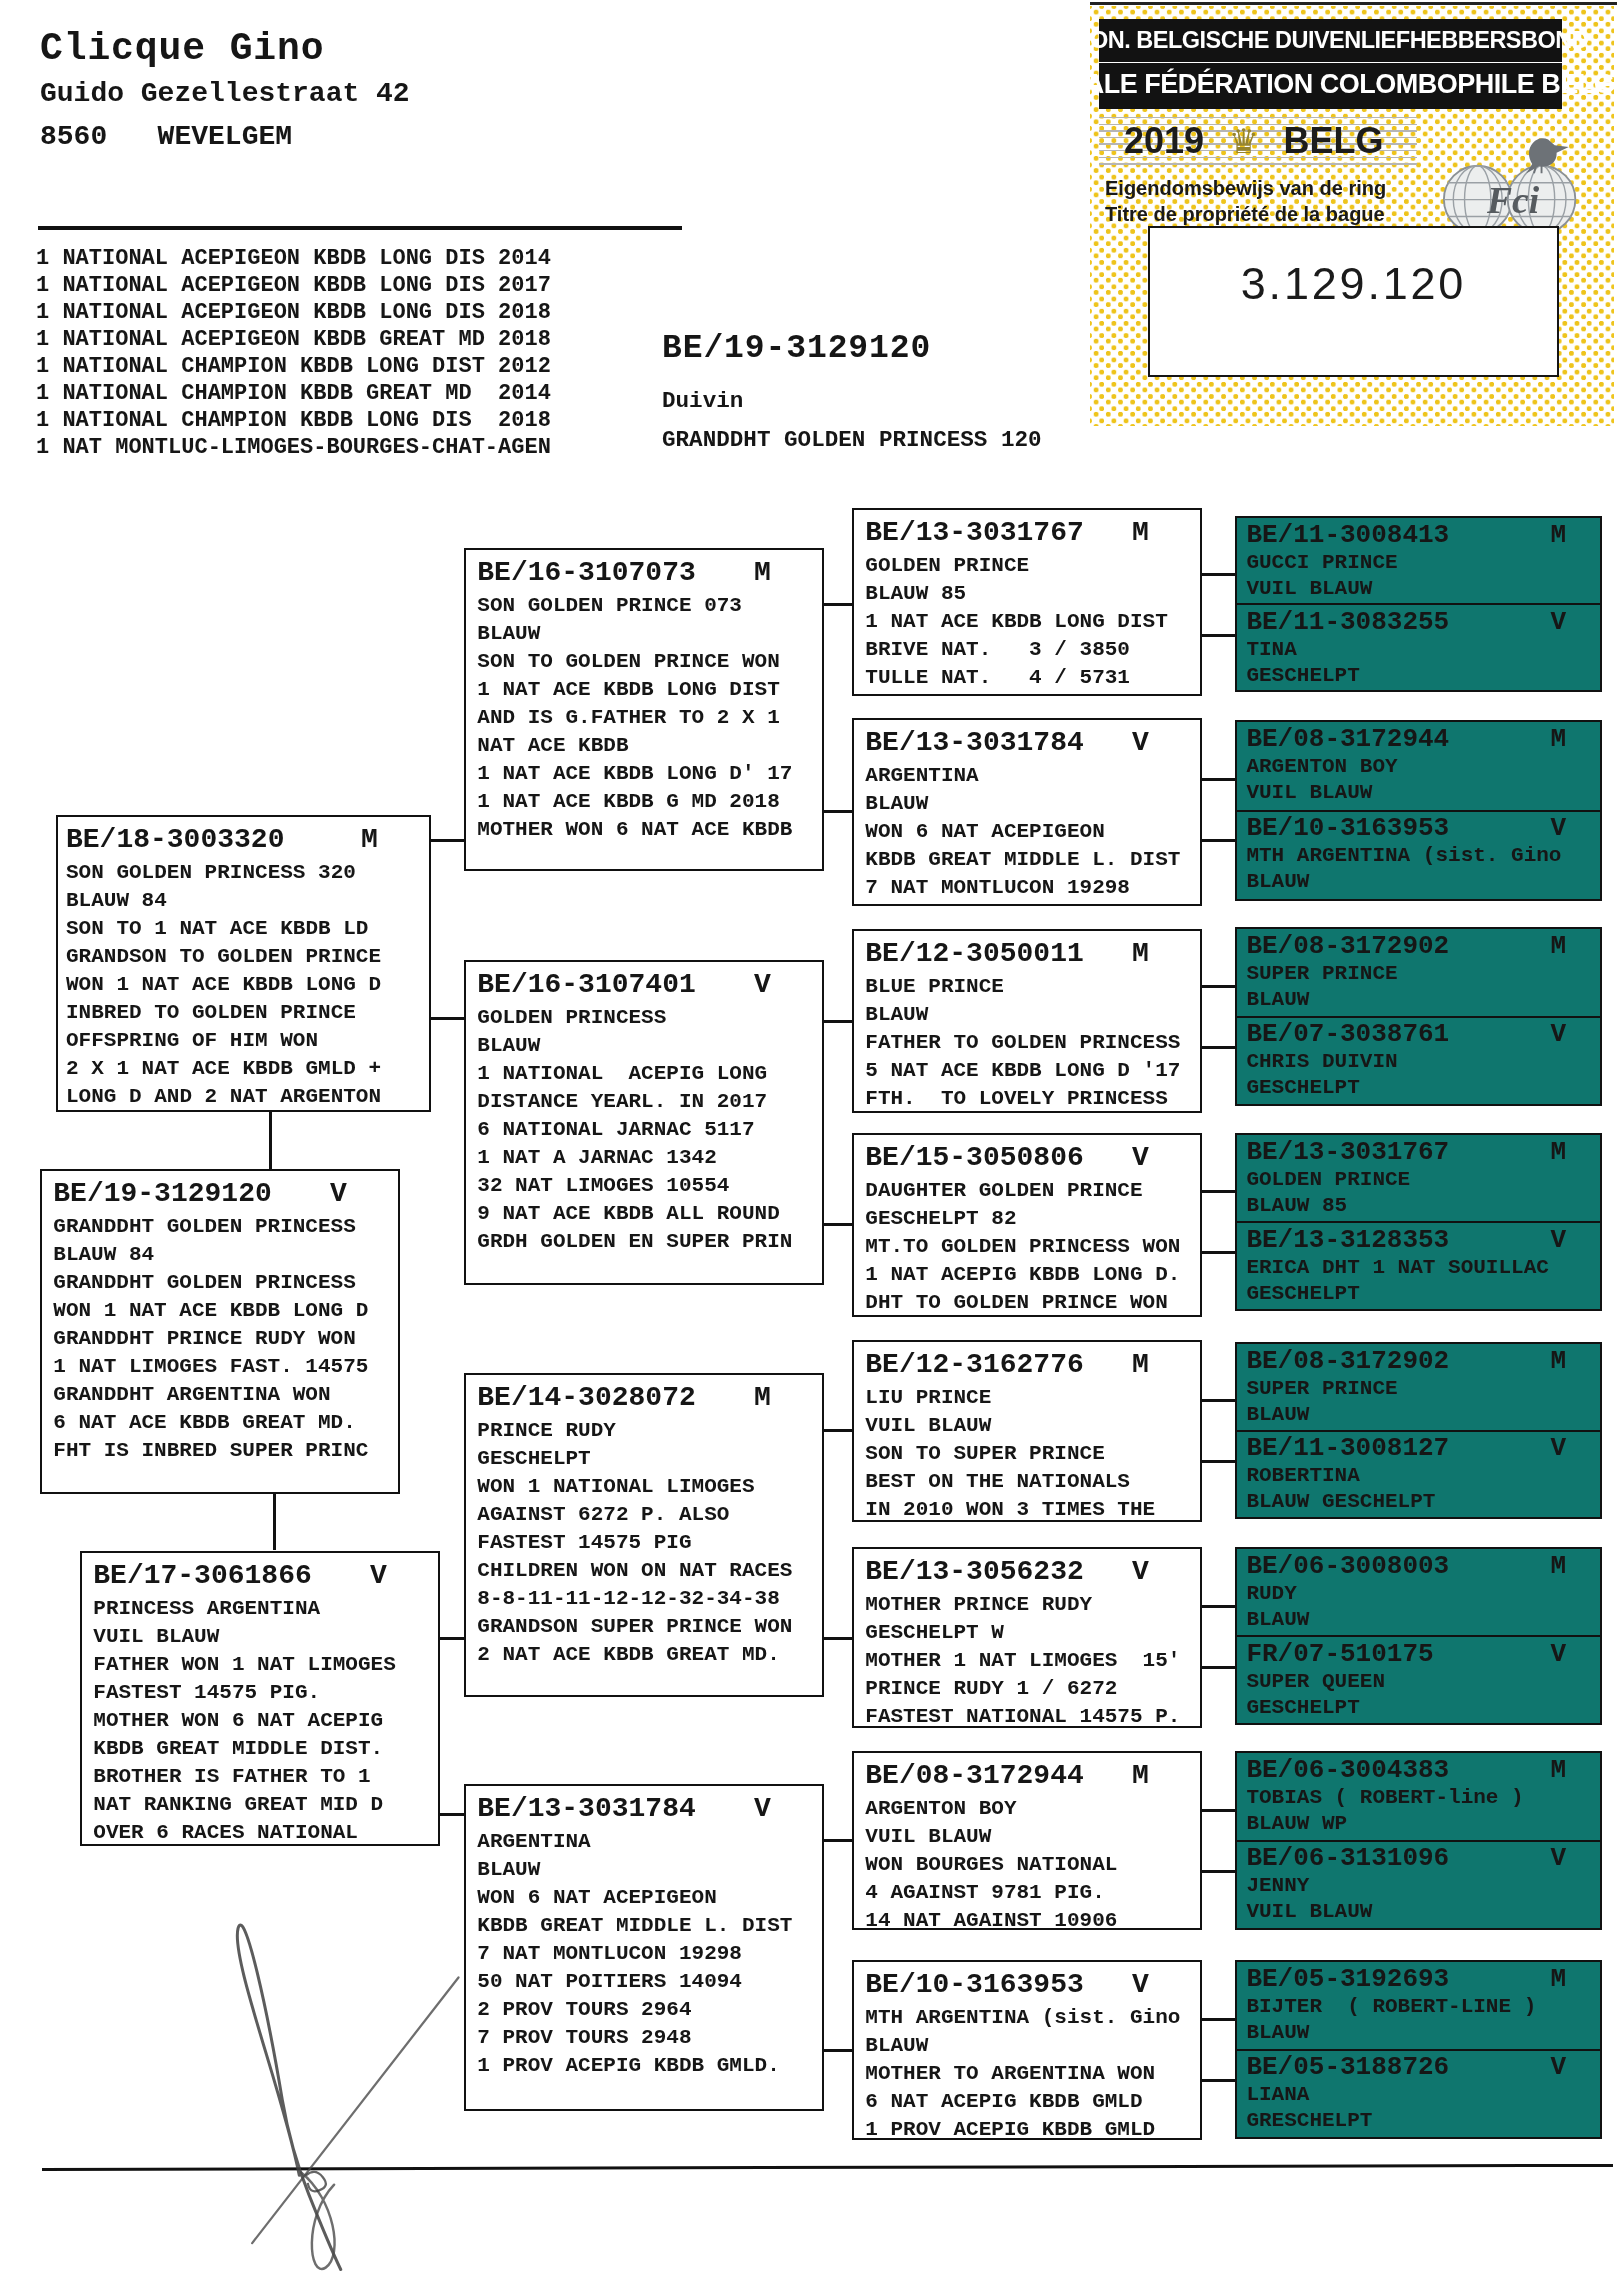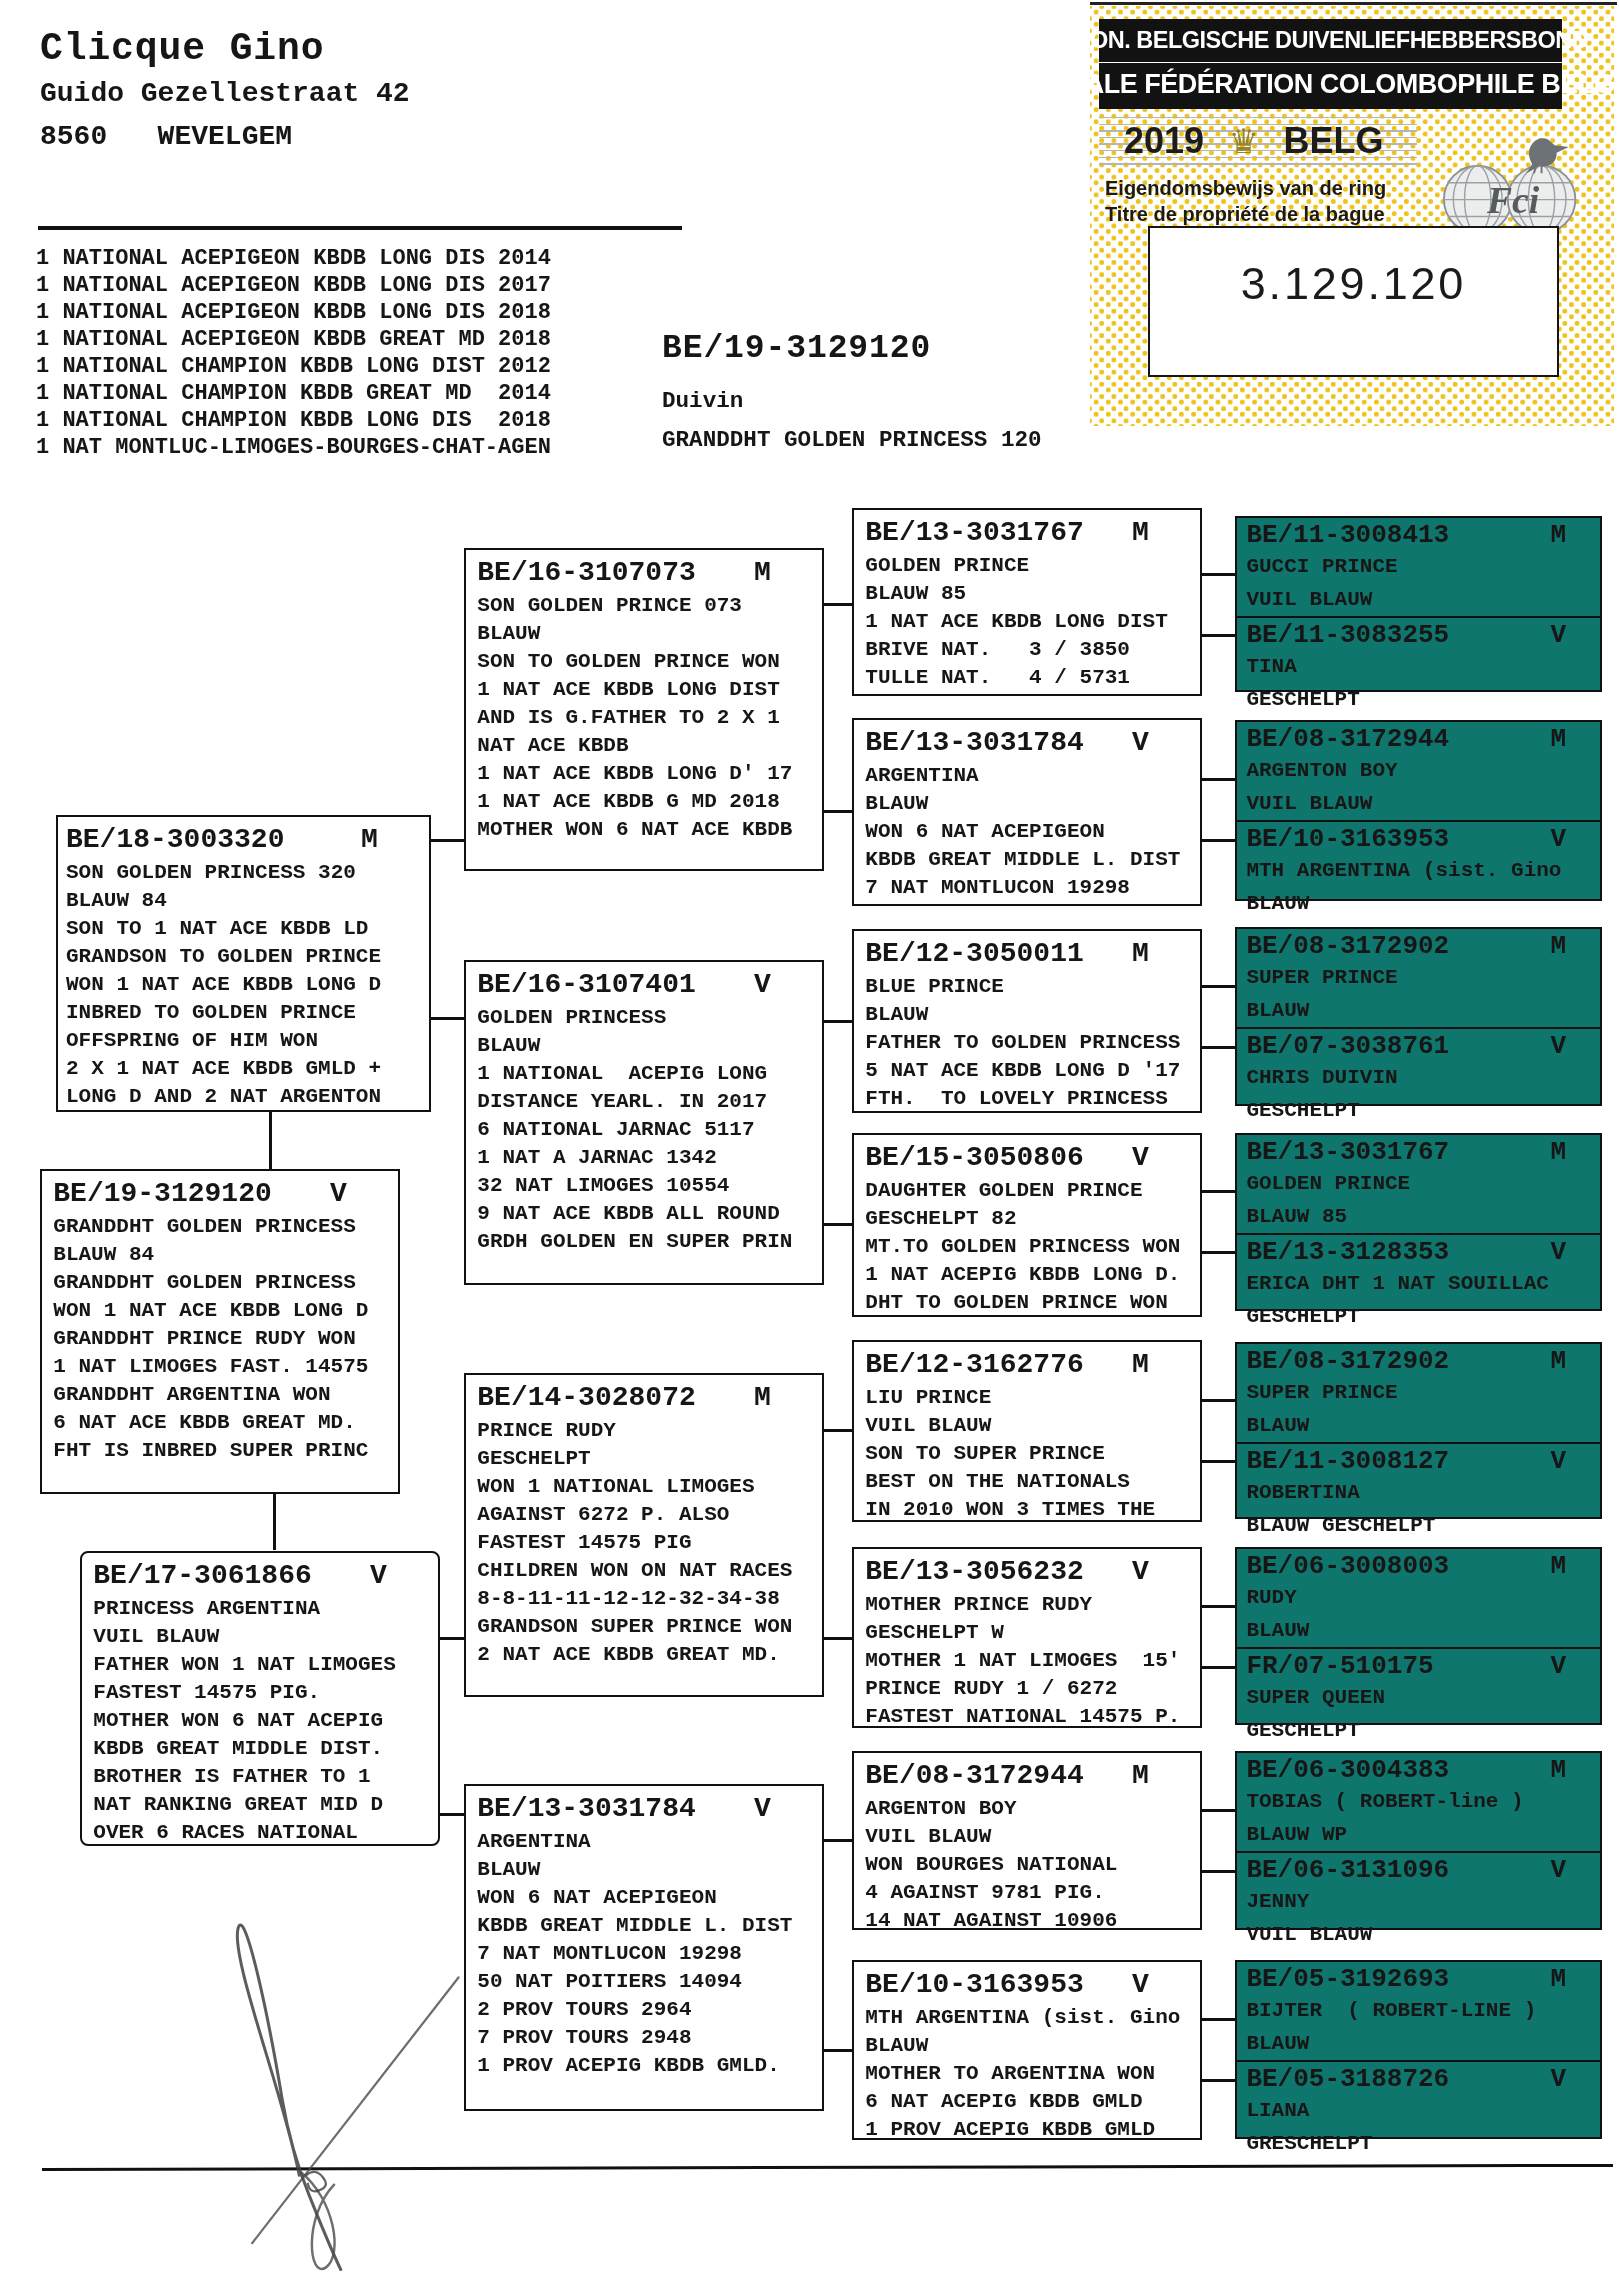--- a/index.html
+++ b/index.html
@@ -43,21 +43,21 @@
   
   .box{position:absolute;border:2.8px solid #111;background:#fff;padding:5.6px 11.3px 0;box-sizing:border-box;}
   .ring-row{display:flex;justify-content:space-between;font-weight:700;font-size:28px;line-height:34px;}
   .ring-row .sex{margin-right:40px;}
   .lines{font-weight:700;font-size:21px;line-height:28px;white-space:pre-wrap;margin-top:2.8px;}
   .pair{position:absolute;border:2.8px solid #111;background:#0f766e;display:flex;flex-direction:column;box-sizing:border-box;}
   .cell{flex:1;padding:1.9px 9.4px 0;}
   .cell-b{border-top:2.8px solid #111;}
   .cell .ring-row{font-size:26px;line-height:30px;}
   .cell .ring-row .sex{margin-right:24.5px;}
-  .cell .lines{font-size:21px;line-height:33px;margin-top:0;}
+  .cell .lines{font-size:21px;line-height:26px;margin-top:0;}
   .h{position:absolute;height:2.8px;background:#111;}
   .v{position:absolute;width:2.8px;background:#111;}
   .bottom-line{position:absolute;left:42px;top:2168px;width:1571px;height:2.8px;background:#111;transform:rotate(-0.15deg);transform-origin:left center;}
   .signature{position:absolute;left:141px;top:1902px;width:358px;height:377px;}
 </style>
 </head>
 <body>
 
 <div class="page">
 
@@ -138,21 +138,21 @@
     <div class="lines">GRANDDHT GOLDEN PRINCESS
 BLAUW 84
 GRANDDHT GOLDEN PRINCESS
 WON 1 NAT ACE KBDB LONG D
 GRANDDHT PRINCE RUDY WON
 1 NAT LIMOGES FAST. 14575
 GRANDDHT ARGENTINA WON
 6 NAT ACE KBDB GREAT MD.
 FHT IS INBRED SUPER PRINC</div>
   </div>
-  <div class="box" style="left:80px;top:1551px;width:360px;height:295px;border-radius:8px;">
+  <div class="box" style="left:80px;top:1551px;width:360px;height:295px;">
     <div class="ring-row">
         <span>BE/17-3061866</span>
         <span class="sex">V</span>
       </div>
     <div class="lines">PRINCESS ARGENTINA
 VUIL BLAUW
 FATHER WON 1 NAT LIMOGES
 FASTEST 14575 PIG.
 MOTHER WON 6 NAT ACEPIG
 KBDB GREAT MIDDLE DIST.

